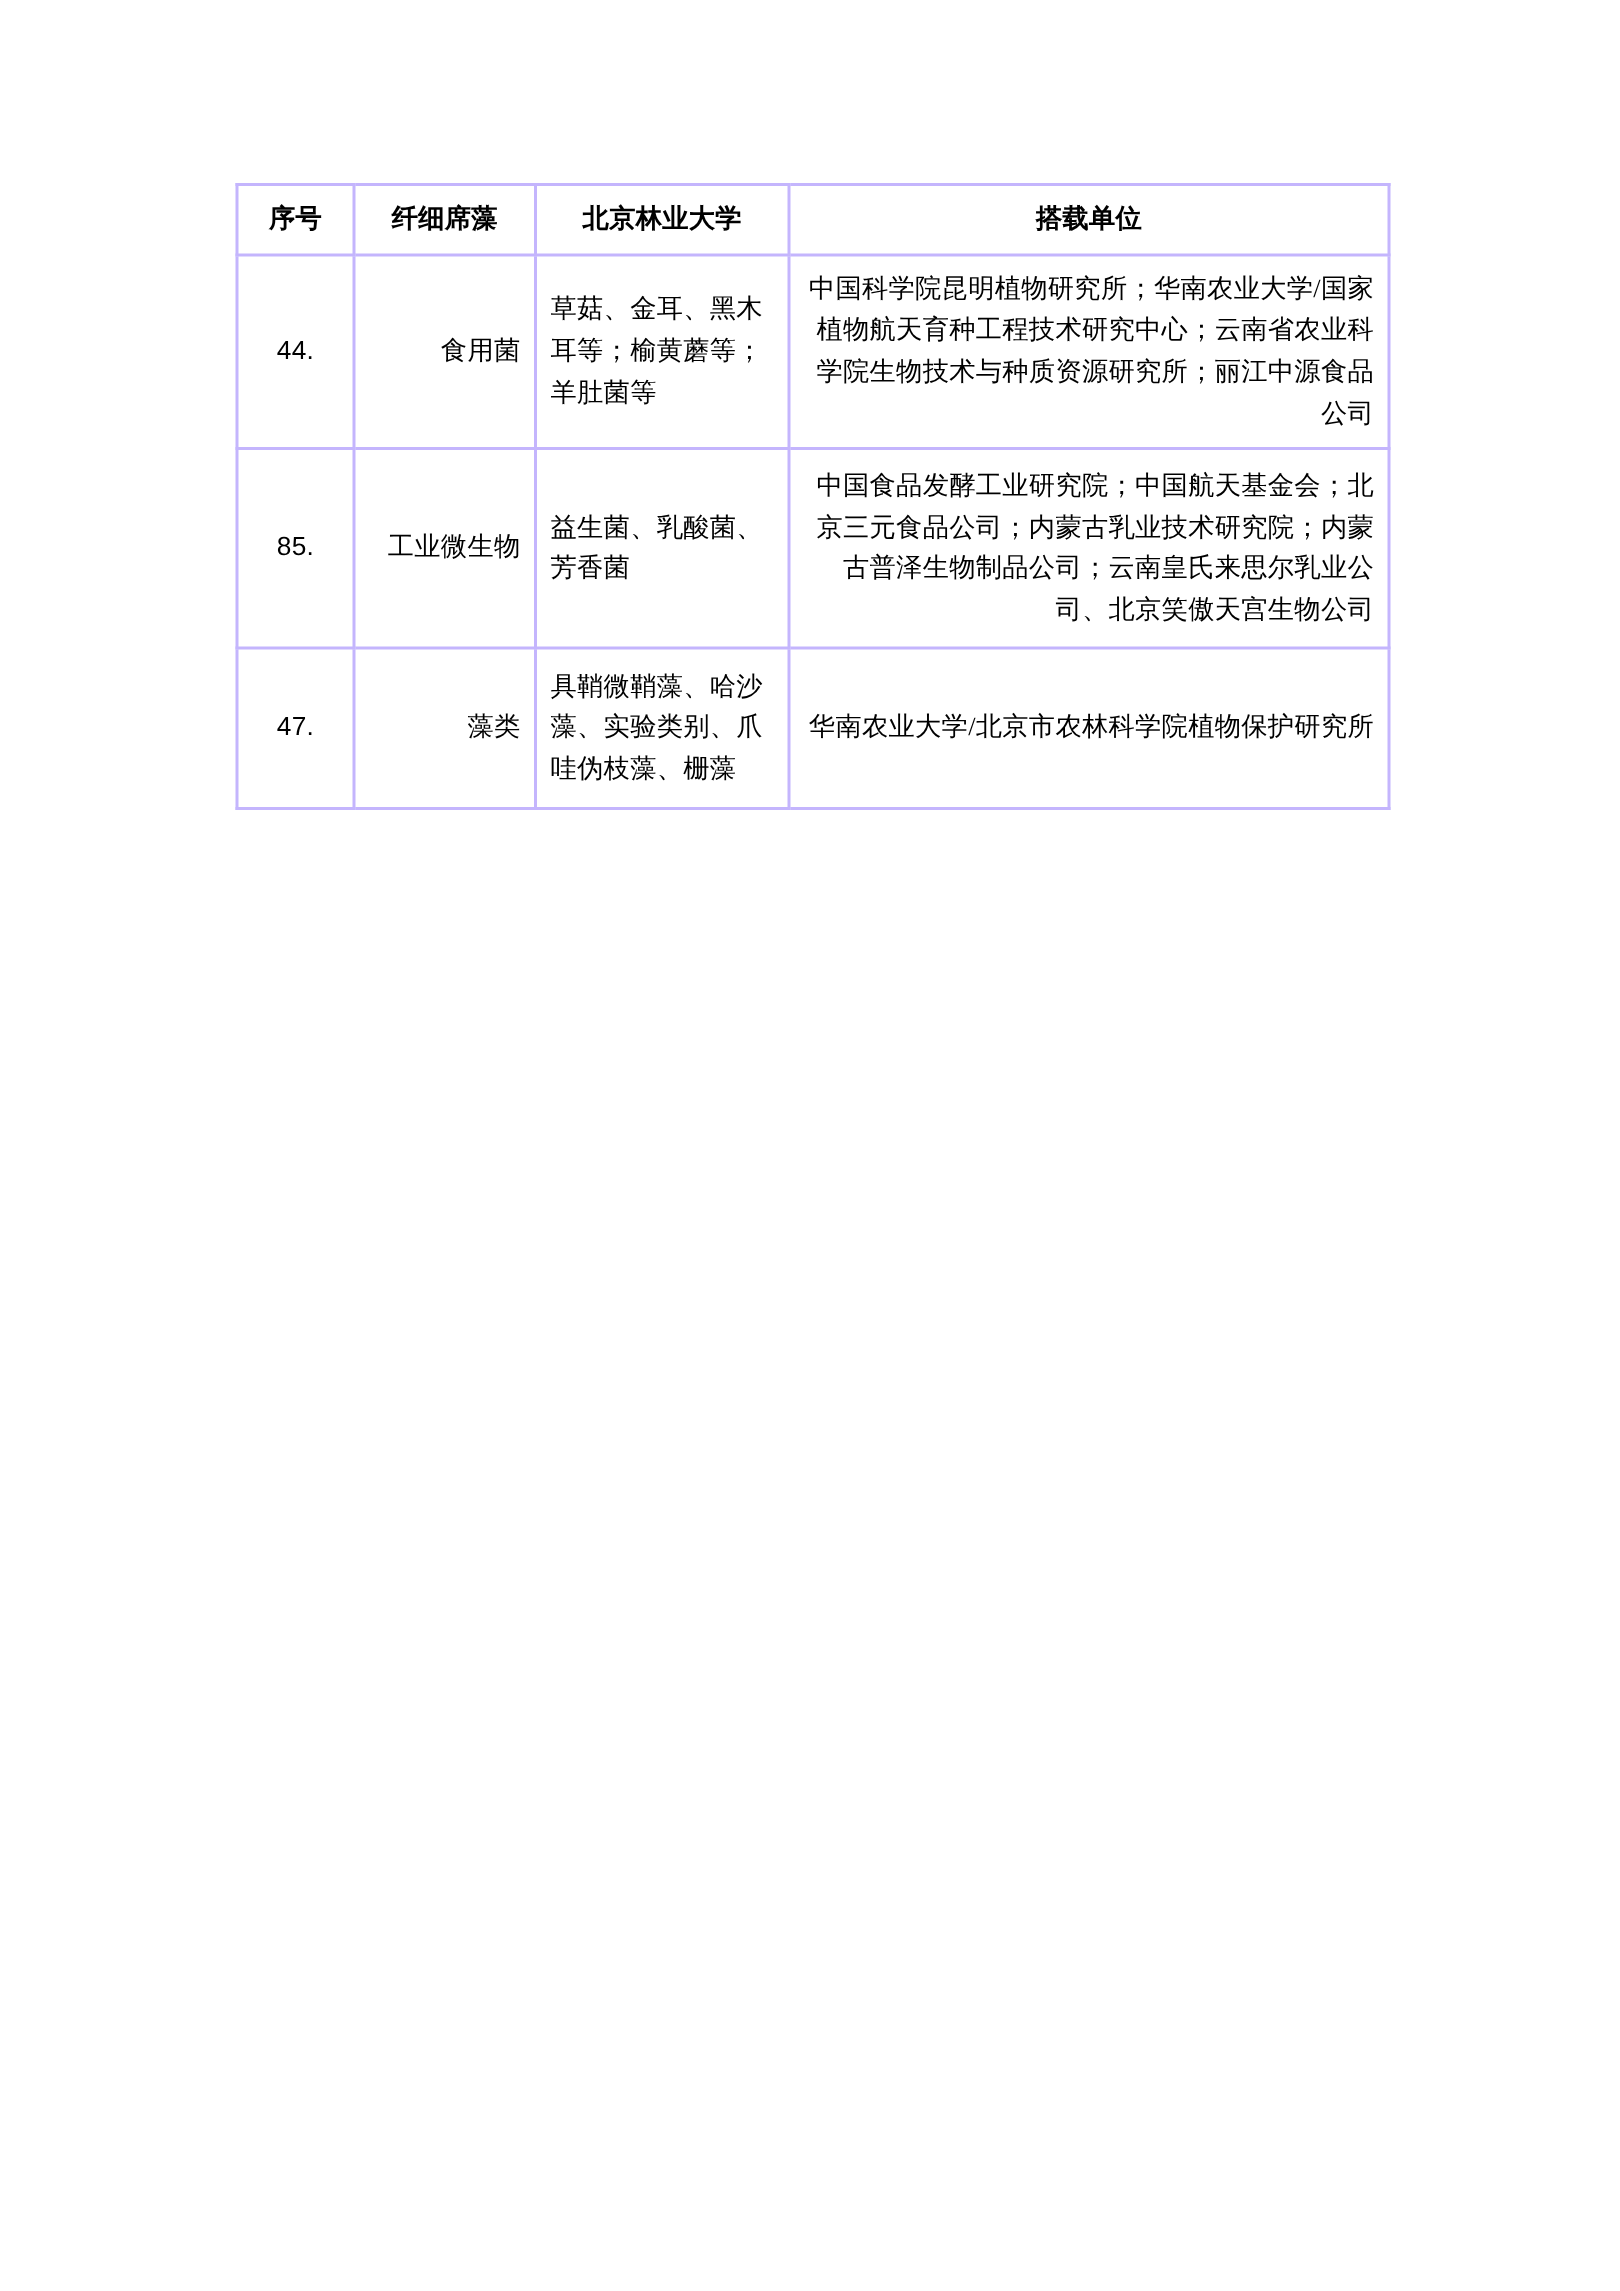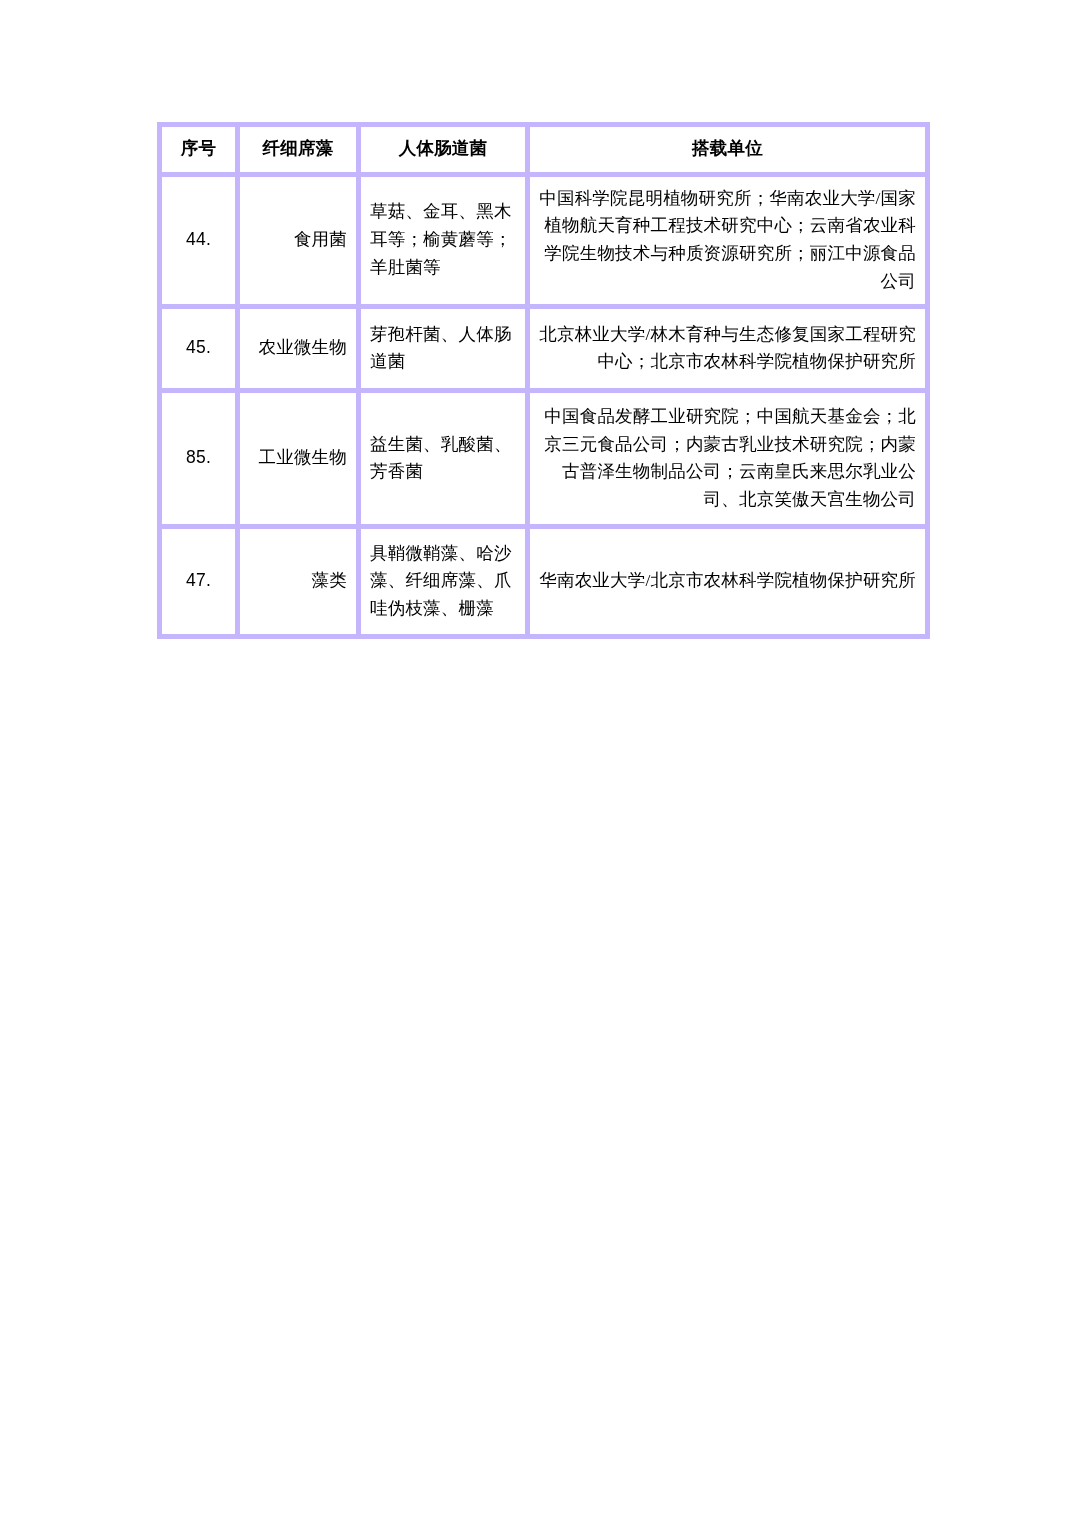--- a/index.html
+++ b/index.html
@@ -28,21 +28,21 @@
     top: 122px;
     width: 768px;
   }
   table.data-table {
     border-collapse: collapse;
     width: 768px;
     table-layout: fixed;
   }
   table.data-table td,
   table.data-table th {
-    border: 5px solid #c4b5fd;
+    border: 2px solid #c4b5fd;
     vertical-align: middle;
     padding: 8px 9px 9px 9px;
     font-size: 17.5px;
     line-height: 1.58;
     letter-spacing: 0.2px;
   }
   thead th {
     text-align: center;
     font-weight: bold;
     font-family: "Liberation Sans", "DejaVu Sans", sans-serif;
@@ -85,45 +85,39 @@
       <colgroup>
         <col class="c-no">
         <col class="c-cat">
         <col class="c-samp">
         <col class="c-unit">
       </colgroup>
       <thead>
         <tr>
           <th>序号</th>
           <th>纤细席藻</th>
-          <th>人体肠道菌</th>
+          <th>北京林业大学</th>
           <th>搭载单位</th>
         </tr>
       </thead>
       <tbody>
         <tr class="row-44">
           <td class="cell-no">44.</td>
           <td class="cell-cat">食用菌</td>
           <td class="cell-sample">草菇、金耳、黑木耳等；榆黄蘑等；羊肚菌等</td>
           <td class="cell-unit">中国科学院昆明植物研究所；华南农业大学/国家植物航天育种工程技术研究中心；云南省农业科学院生物技术与种质资源研究所；丽江中源食品公司</td>
         </tr>
-        <tr class="row-45">
-          <td class="cell-no">45.</td>
-          <td class="cell-cat">农业微生物</td>
-          <td class="cell-sample">芽孢杆菌、人体肠道菌</td>
-          <td class="cell-unit">北京林业大学/林木育种与生态修复国家工程研究中心；北京市农林科学院植物保护研究所</td>
-        </tr>
         <tr class="row-46">
           <td class="cell-no">85.</td>
           <td class="cell-cat">工业微生物</td>
           <td class="cell-sample">益生菌、乳酸菌、芳香菌</td>
           <td class="cell-unit">中国食品发酵工业研究院；中国航天基金会；北京三元食品公司；内蒙古乳业技术研究院；内蒙古普泽生物制品公司；云南皇氏来思尔乳业公司、北京笑傲天宫生物公司</td>
         </tr>
         <tr class="row-47">
           <td class="cell-no">47.</td>
           <td class="cell-cat">藻类</td>
-          <td class="cell-sample">具鞘微鞘藻、哈沙藻、纤细席藻、爪哇伪枝藻、栅藻</td>
+          <td class="cell-sample">具鞘微鞘藻、哈沙藻、实验类别、爪哇伪枝藻、栅藻</td>
           <td class="cell-unit">华南农业大学/北京市农林科学院植物保护研究所</td>
         </tr>
       </tbody>
     </table>
   </div>
 </div>
 
 </body></html>

